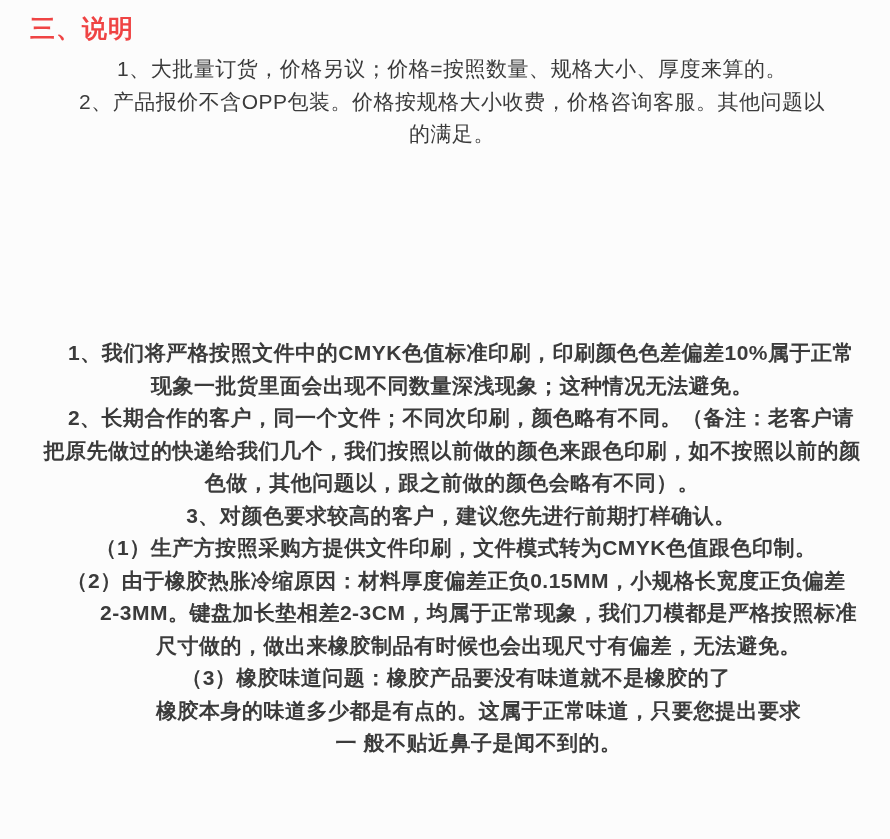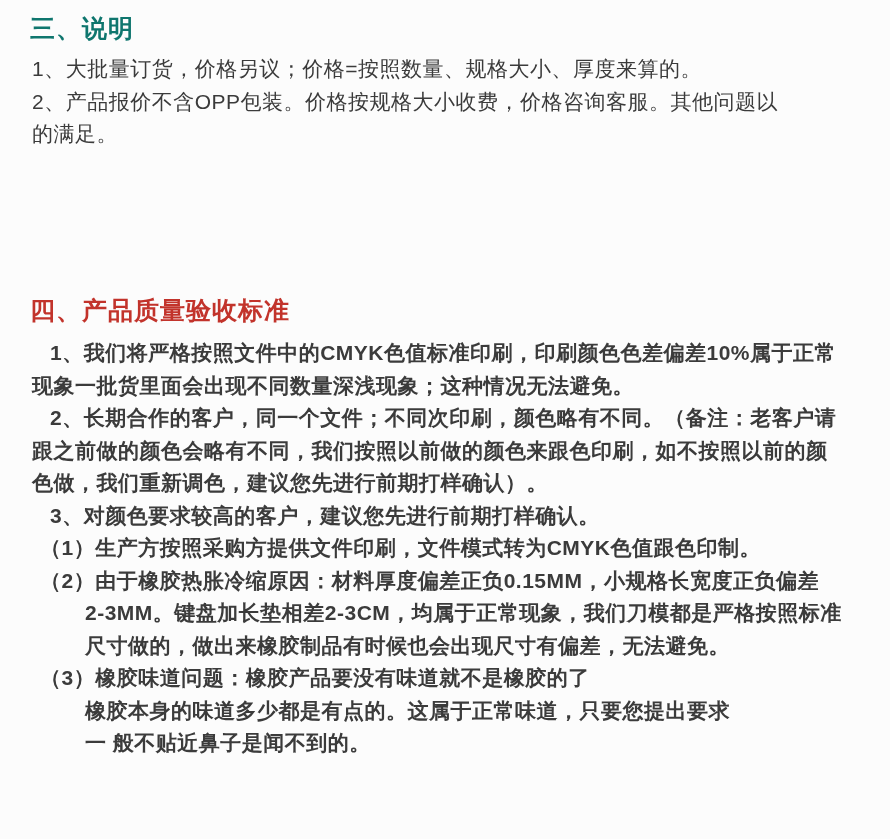--- a/index.html
+++ b/index.html
@@ -25,30 +25,31 @@
     left: 30px;
     margin: 0;
     font-size: 25px;
     font-weight: 700;
     line-height: 28px;
     letter-spacing: 1px;
     white-space: nowrap;
   }
   .sec3-heading {
     top: 14px;
-    color: #0f766e;
+    color: #ef4444;
   }
   .sec4-heading {
     top: 296px;
     color: #c2332b;
   }
   .sec-body {
     position: absolute;
     left: 32px;
     width: 840px;
+    text-align: center;
   }
   .sec3-body { top: 53px; }
   .sec4-body { top: 337px; font-weight: bold; }
   .line {
     font-size: 21px;
     line-height: 32.5px;
     height: 32.5px;
     white-space: nowrap;
     letter-spacing: 0.5px;
   }
@@ -62,28 +63,27 @@
 <div class="doc">
 
   <h2 class="sec-heading sec3-heading">三、说明</h2>
 
   <div class="sec-body sec3-body">
     <div class="line">1、大批量订货，价格另议；价格=按照数量、规格大小、厚度来算的。</div>
     <div class="line">2、产品报价不含OPP包装。价格按规格大小收费，价格咨询客服。其他问题以</div>
     <div class="line">的满足。</div>
   </div>
 
-  <h2 class="sec-heading sec4-heading">四、产品质量验收标准</h2>
 
   <div class="sec-body sec4-body">
     <div class="line indent-num">1、我们将严格按照文件中的CMYK色值标准印刷，印刷颜色色差偏差10%属于正常</div>
     <div class="line">现象一批货里面会出现不同数量深浅现象；这种情况无法避免。</div>
     <div class="line indent-num">2、长期合作的客户，同一个文件；不同次印刷，颜色略有不同。（备注：老客户请</div>
-    <div class="line">跟之前做的颜色会略有不同，我们按照以前做的颜色来跟色印刷，如不按照以前的颜</div>
-    <div class="line">色做，我们重新调色，建议您先进行前期打样确认）。</div>
+    <div class="line">把原先做过的快递给我们几个，我们按照以前做的颜色来跟色印刷，如不按照以前的颜</div>
+    <div class="line">色做，其他问题以，跟之前做的颜色会略有不同）。</div>
     <div class="line indent-num">3、对颜色要求较高的客户，建议您先进行前期打样确认。</div>
     <div class="line indent-paren">（1）生产方按照采购方提供文件印刷，文件模式转为CMYK色值跟色印制。</div>
     <div class="line indent-paren">（2）由于橡胶热胀冷缩原因：材料厚度偏差正负0.15MM，小规格长宽度正负偏差</div>
     <div class="line indent-hang">2-3MM。键盘加长垫相差2-3CM，均属于正常现象，我们刀模都是严格按照标准</div>
     <div class="line indent-hang">尺寸做的，做出来橡胶制品有时候也会出现尺寸有偏差，无法避免。</div>
     <div class="line indent-paren">（3）橡胶味道问题：橡胶产品要没有味道就不是橡胶的了</div>
     <div class="line indent-hang">橡胶本身的味道多少都是有点的。这属于正常味道，只要您提出要求</div>
     <div class="line indent-hang">一 般不贴近鼻子是闻不到的。</div>
   </div>
 

